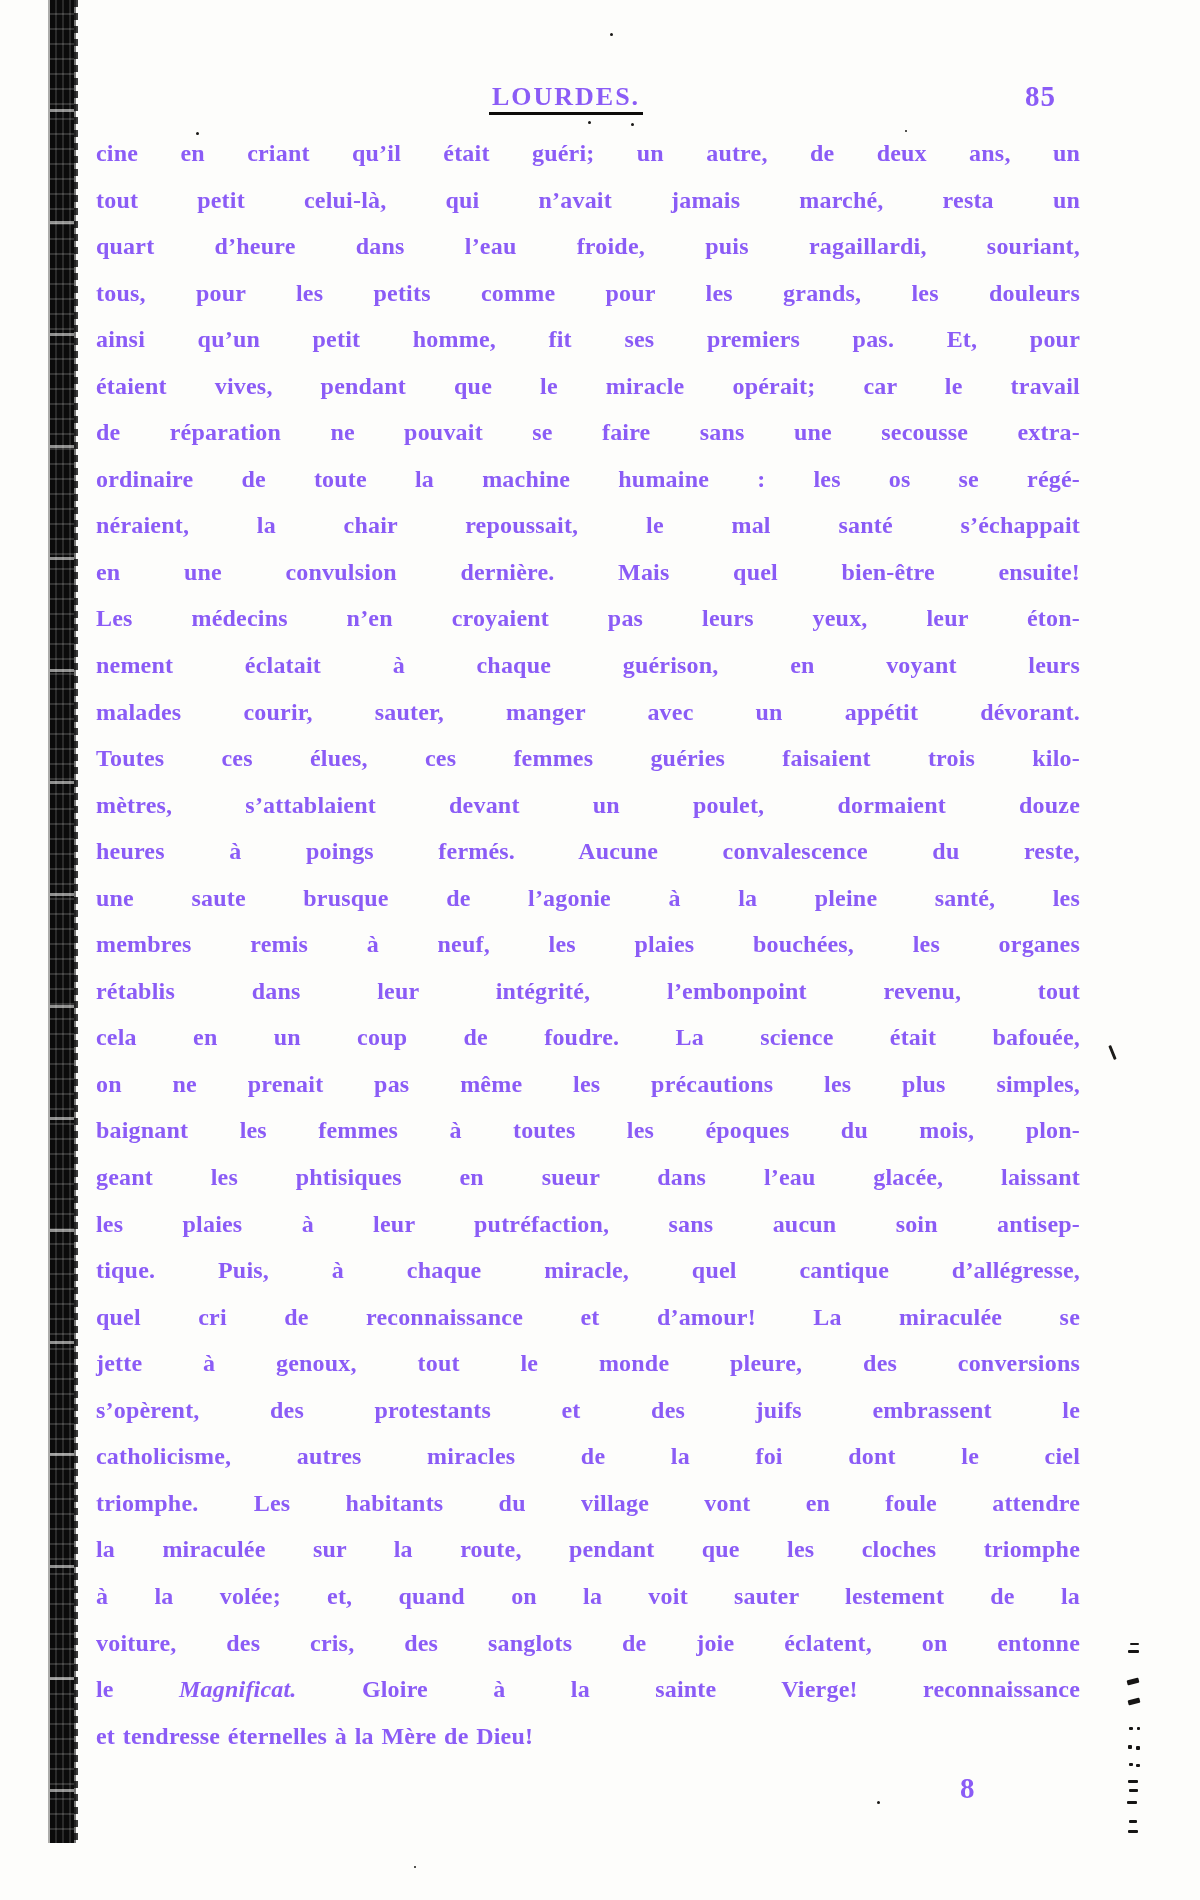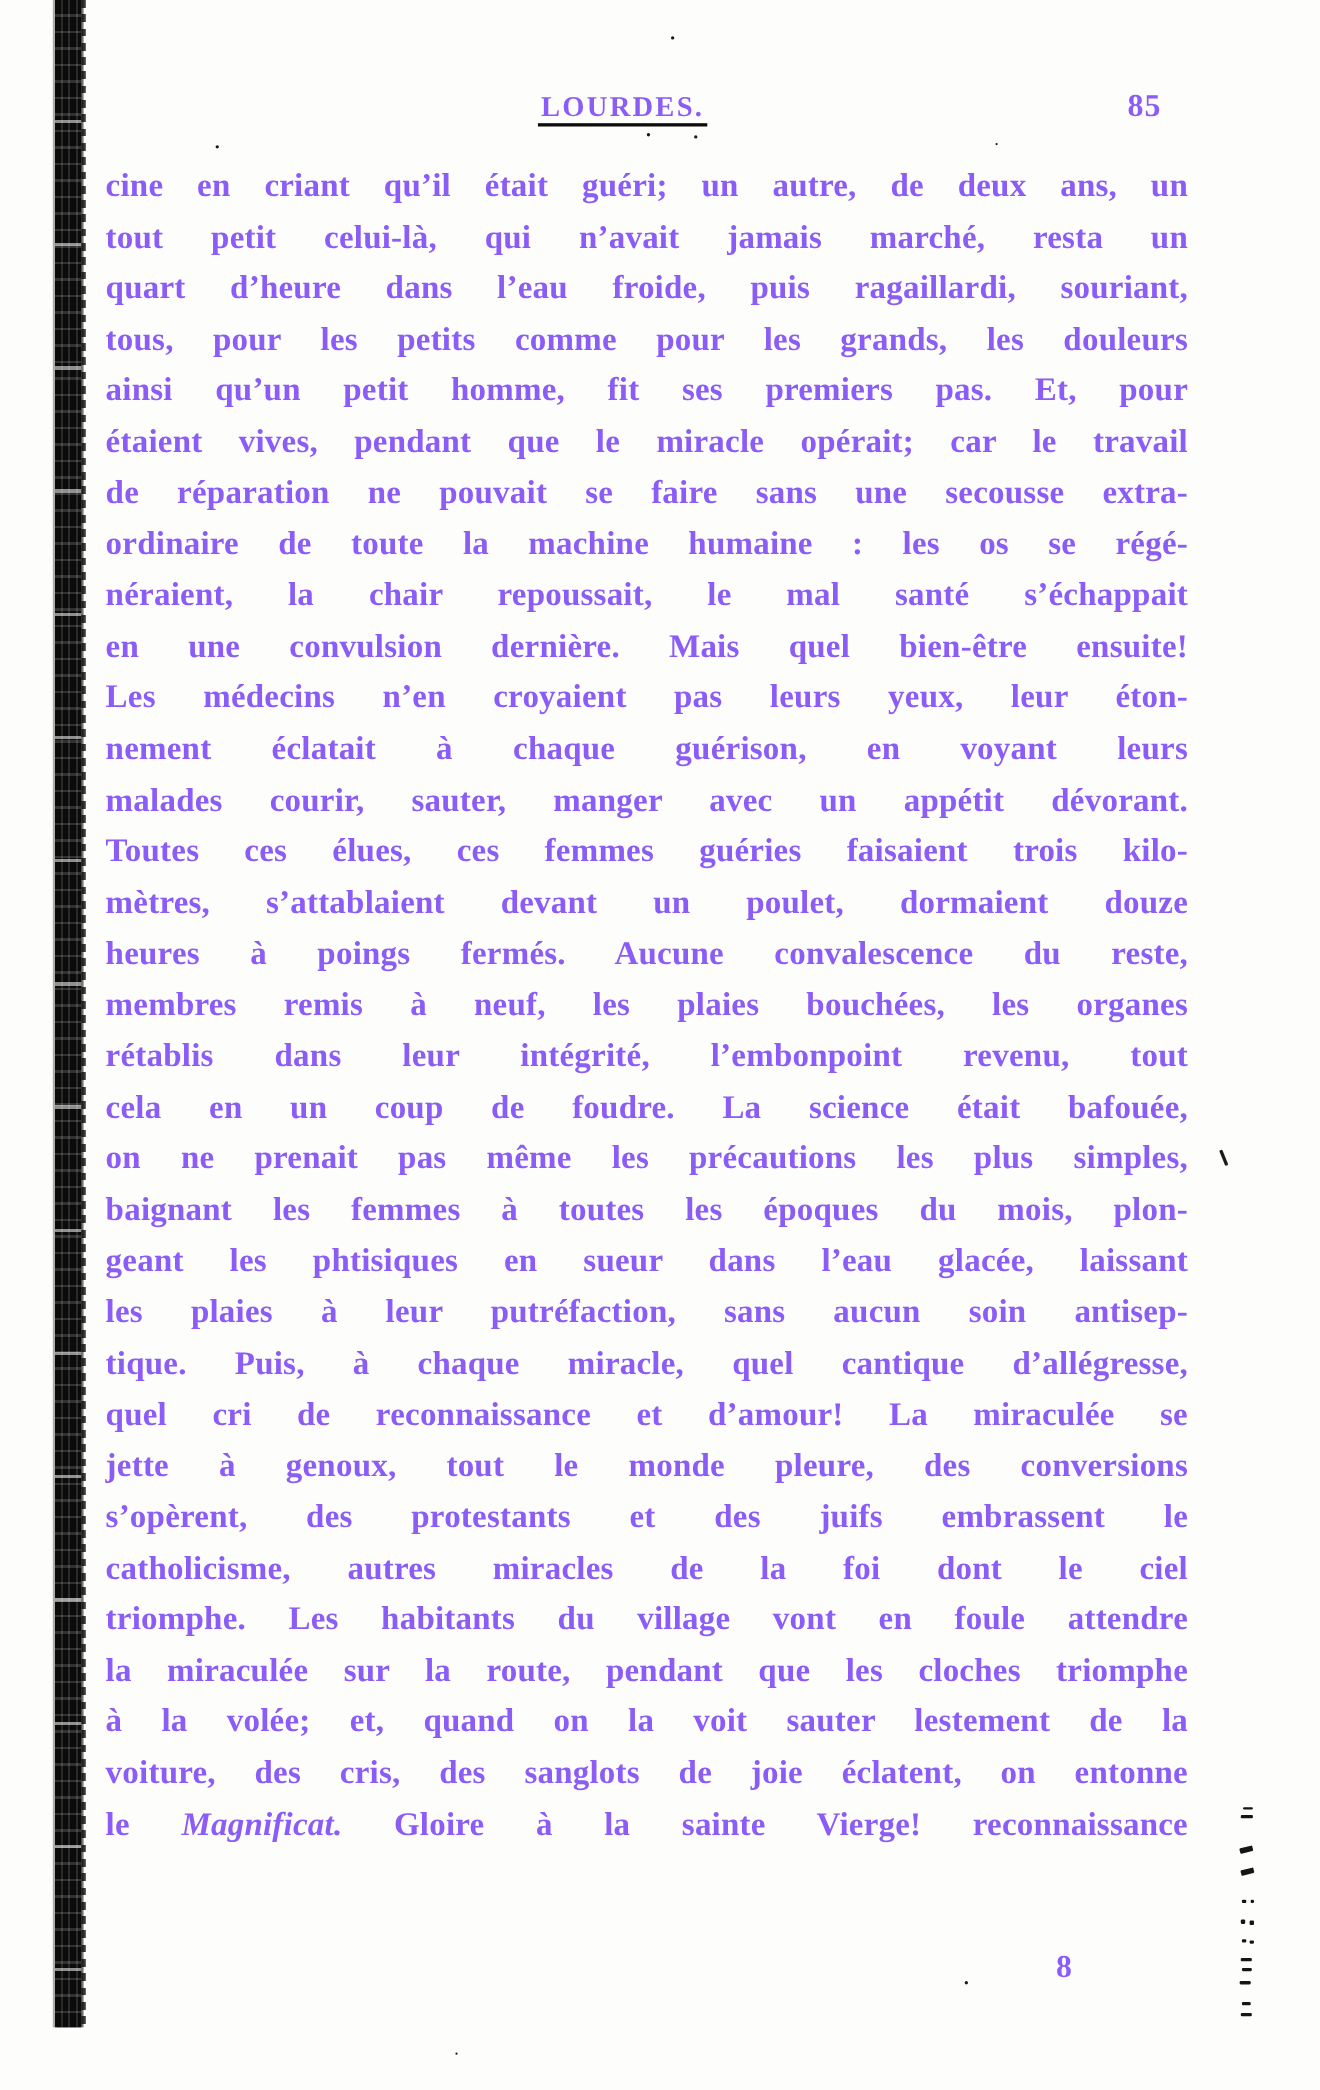--- a/index.html
+++ b/index.html
@@ -28,22 +28,22 @@
   .running-head {
     position:absolute; top:82px; left:96px; width:940px;
     text-align:center; font-size:26px; font-weight:bold; letter-spacing:2px;
   }
   .running-head span { border-bottom:3px solid #0d0c0a; padding:0 3px 1px; }
   .page-number {
     position:absolute; top:80px; left:1025px;
     font-size:29px; font-weight:bold; letter-spacing:1px;
   }
   .text-block {
-    position:absolute; top:146px; left:96px; width:984px;
-    font-size:30px; font-weight:bold; line-height:46.55px;
+    position:absolute; top:130px; left:96px; width:984px;
+    font-size:24px; font-weight:bold; line-height:46.55px;
     letter-spacing:.2px; word-spacing:1.5px;
   }
   .line { text-align:justify; text-align-last:justify; height:46.55px; }
   .line.last { text-align-last:left; }
   .italic { font-style:italic; }
   .underline { text-decoration-thickness:2px; text-underline-offset:4px; }
   .signature {
     position:absolute; top:1772px; left:960px;
     font-size:29px; font-weight:bold;
   }
@@ -78,37 +78,39 @@
       <div class="line"><span>de réparation ne pouvait se faire sans une secousse extra-</span></div>
       <div class="line"><span>ordinaire de toute la machine humaine : les os se régé-</span></div>
       <div class="line"><span>néraient, la chair repoussait, le mal santé s’échappait</span></div>
       <div class="line"><span>en une convulsion dernière. Mais quel bien-être ensuite!</span></div>
       <div class="line"><span>Les médecins n’en croyaient pas leurs yeux, leur éton-</span></div>
       <div class="line"><span>nement éclatait à chaque guérison, en voyant leurs</span></div>
       <div class="line"><span>malades courir, sauter, manger avec un appétit dévorant.</span></div>
       <div class="line"><span>Toutes ces élues, ces femmes guéries faisaient trois kilo-</span></div>
       <div class="line"><span>mètres, s’attablaient devant un poulet, dormaient douze</span></div>
       <div class="line"><span>heures à poings fermés. Aucune convalescence du reste,</span></div>
+      <div class="line"><span>une saute brusque de l’agonie à la pleine santé, les</span></div>
       <div class="line"><span>membres remis à neuf, les plaies bouchées, les organes</span></div>
       <div class="line"><span>rétablis dans leur intégrité, l’embonpoint revenu, tout</span></div>
       <div class="line"><span>cela en un coup de foudre. La science était bafouée,</span></div>
       <div class="line"><span>on ne prenait pas même les précautions les plus simples,</span></div>
       <div class="line"><span>baignant les femmes à toutes les époques du mois, plon-</span></div>
       <div class="line"><span>geant les phtisiques en sueur dans l’eau glacée, laissant</span></div>
       <div class="line"><span>les plaies à leur putréfaction, sans aucun soin antisep-</span></div>
       <div class="line"><span>tique. Puis, à chaque miracle, quel cantique d’allégresse,</span></div>
       <div class="line"><span>quel cri de reconnaissance et d’amour! La </span><span class="underline">miraculée</span><span> se</span></div>
       <div class="line"><span>jette à genoux, tout le monde pleure, des conversions</span></div>
       <div class="line"><span>s’opèrent, des protestants et des juifs embrassent le</span></div>
       <div class="line"><span>catholicisme, autres miracles de la foi dont le ciel</span></div>
       <div class="line"><span>triomphe. Les habitants du village vont en foule attendre</span></div>
       <div class="line"><span>la miraculée sur la route, pendant que les cloches triomphe</span></div>
       <div class="line"><span>à la volée; et, quand on la voit sauter lestement de la</span></div>
       <div class="line"><span>voiture, des cris, des sanglots de joie éclatent, on entonne</span></div>
       <div class="line"><span>le </span><span class="italic">Magnificat.</span><span> Gloire à la sainte Vierge! reconnaissance</span></div>
+      <div class="line last"><span>et tendresse éternelles à la Mère de Dieu!</span></div>
     </div>
 
   <div class="signature">8</div>
 
   <div class="speck" style="left:610px; top:33px; width:3px; height:3px;"></div>
   <div class="speck" style="left:196px; top:132px; width:3px; height:3px;"></div>
   <div class="speck" style="left:588px; top:121px; width:3px; height:3px;"></div>
   <div class="speck" style="left:631px; top:123px; width:3px; height:3px;"></div>
   <div class="speck" style="left:905px; top:130px; width:2px; height:2px;"></div>
   <div class="speck" style="left:877px; top:1801px; width:3px; height:3px;"></div>

